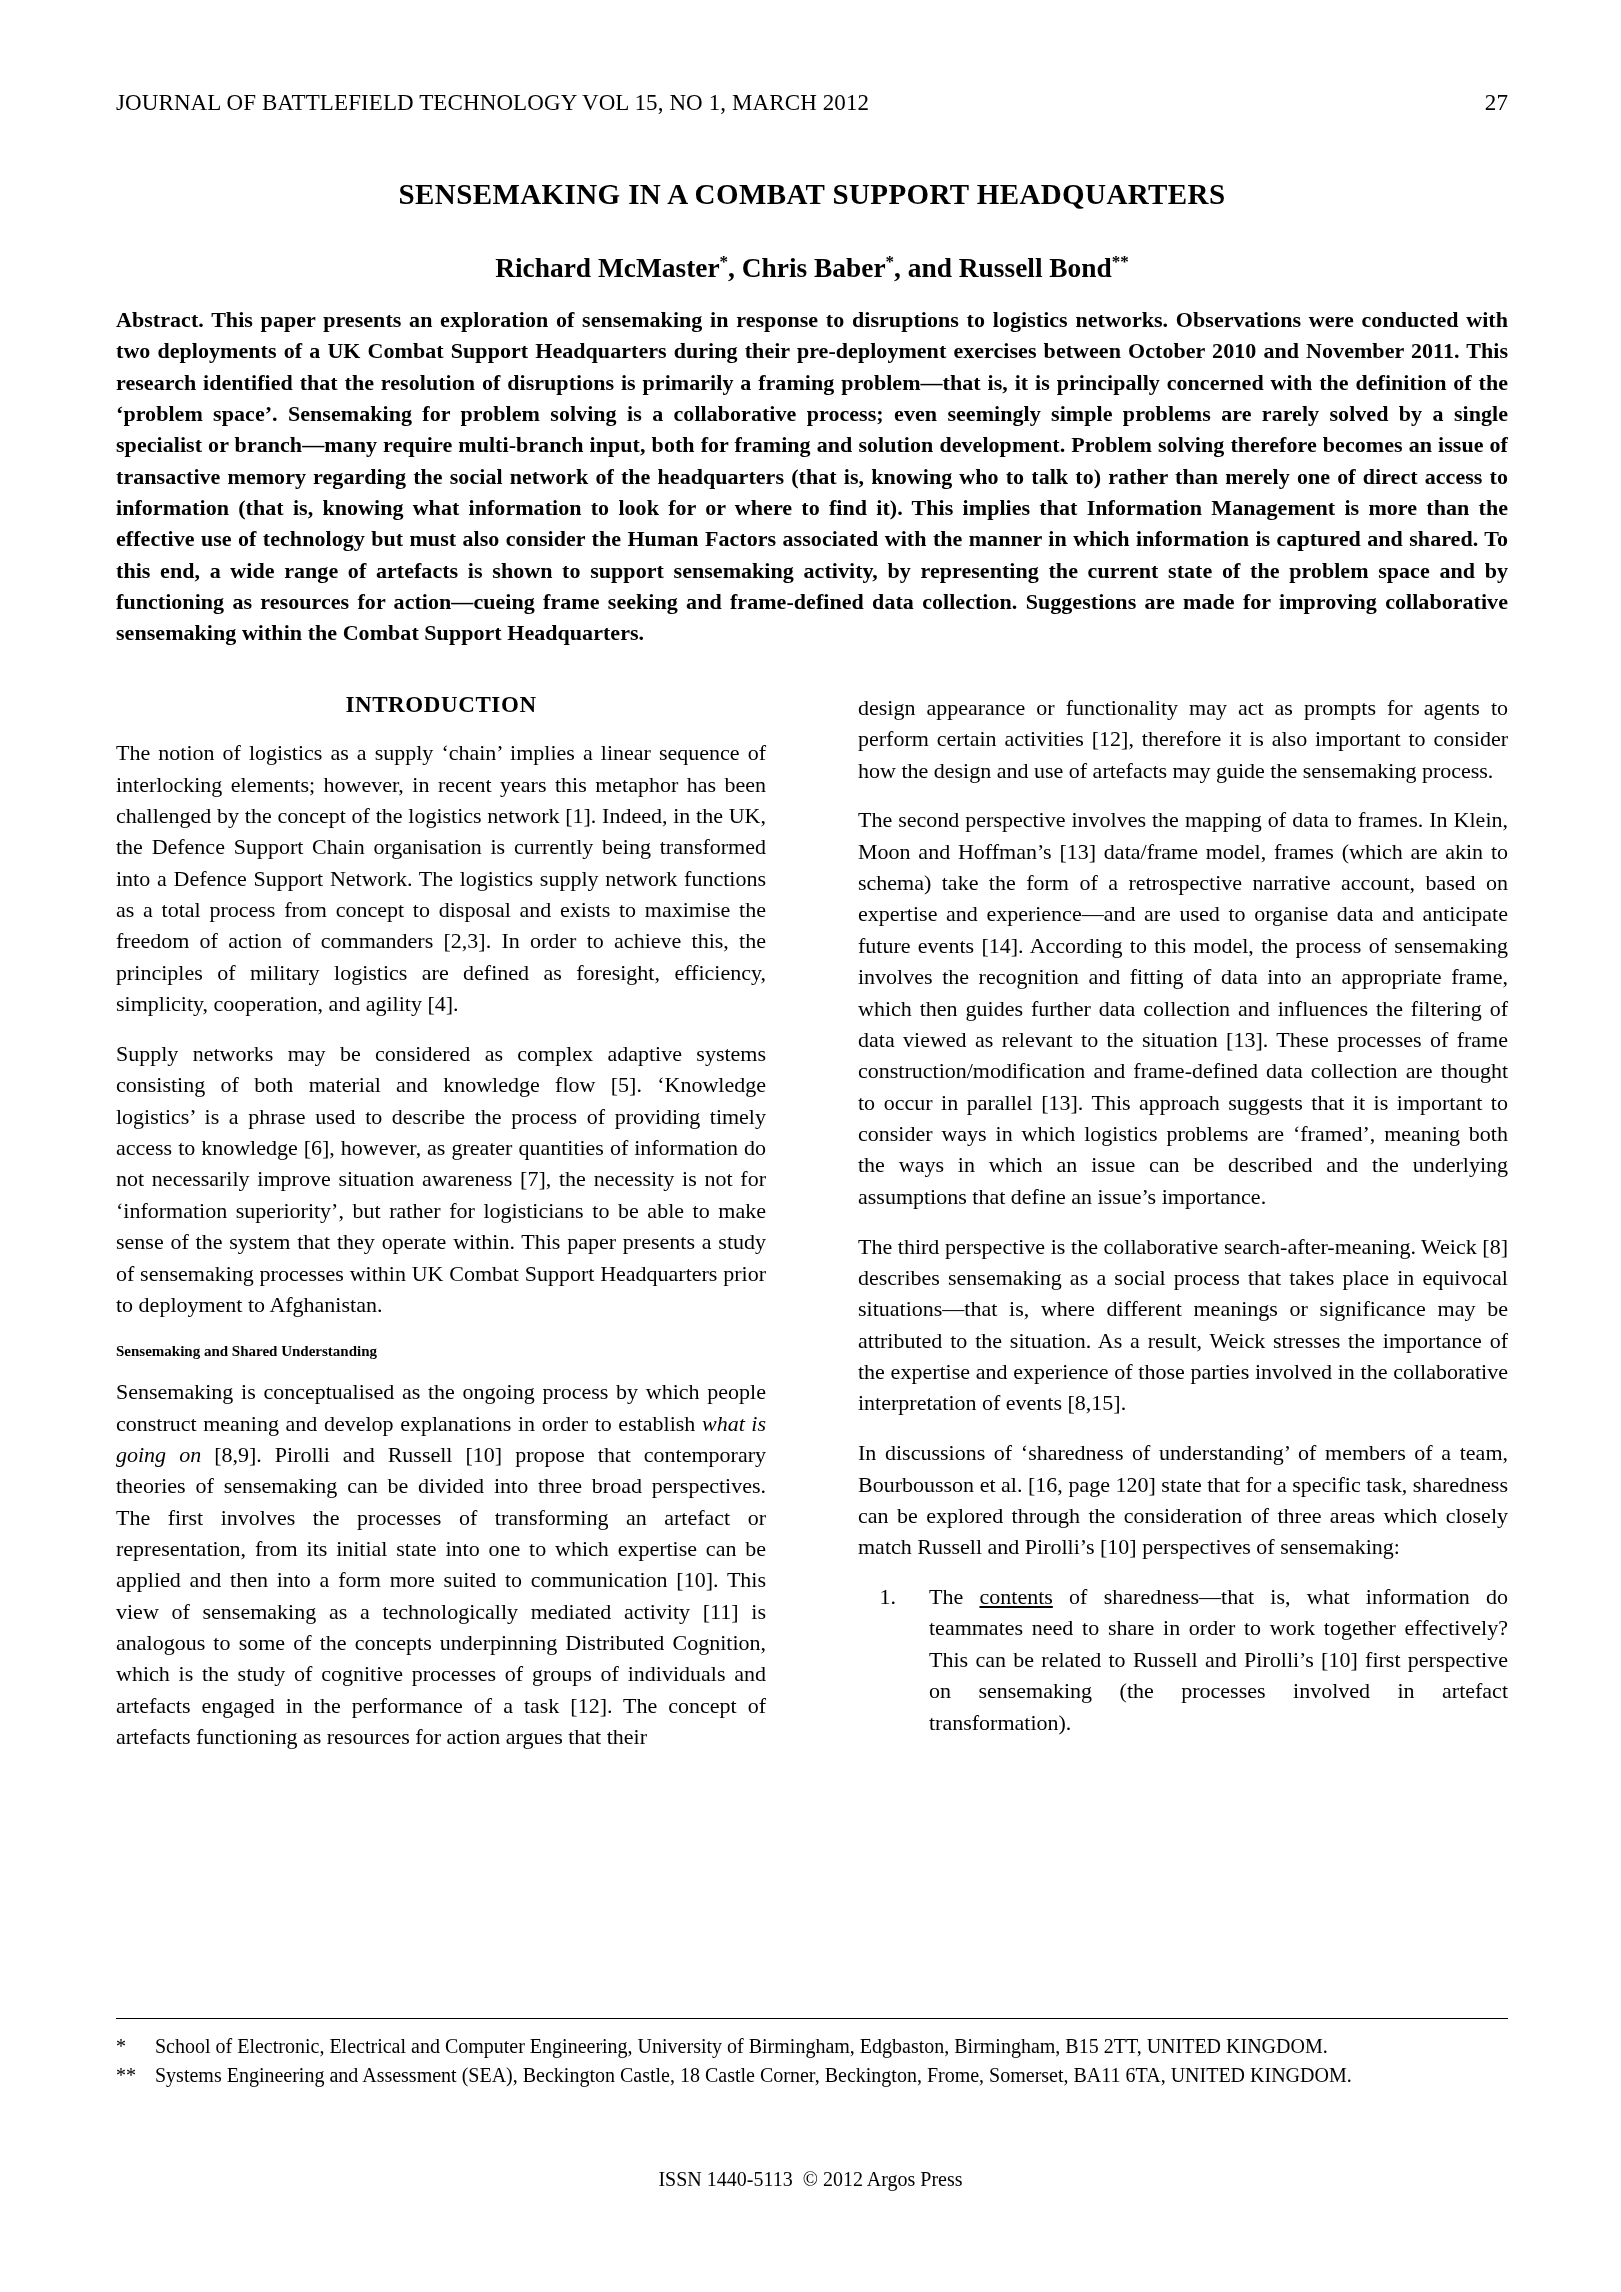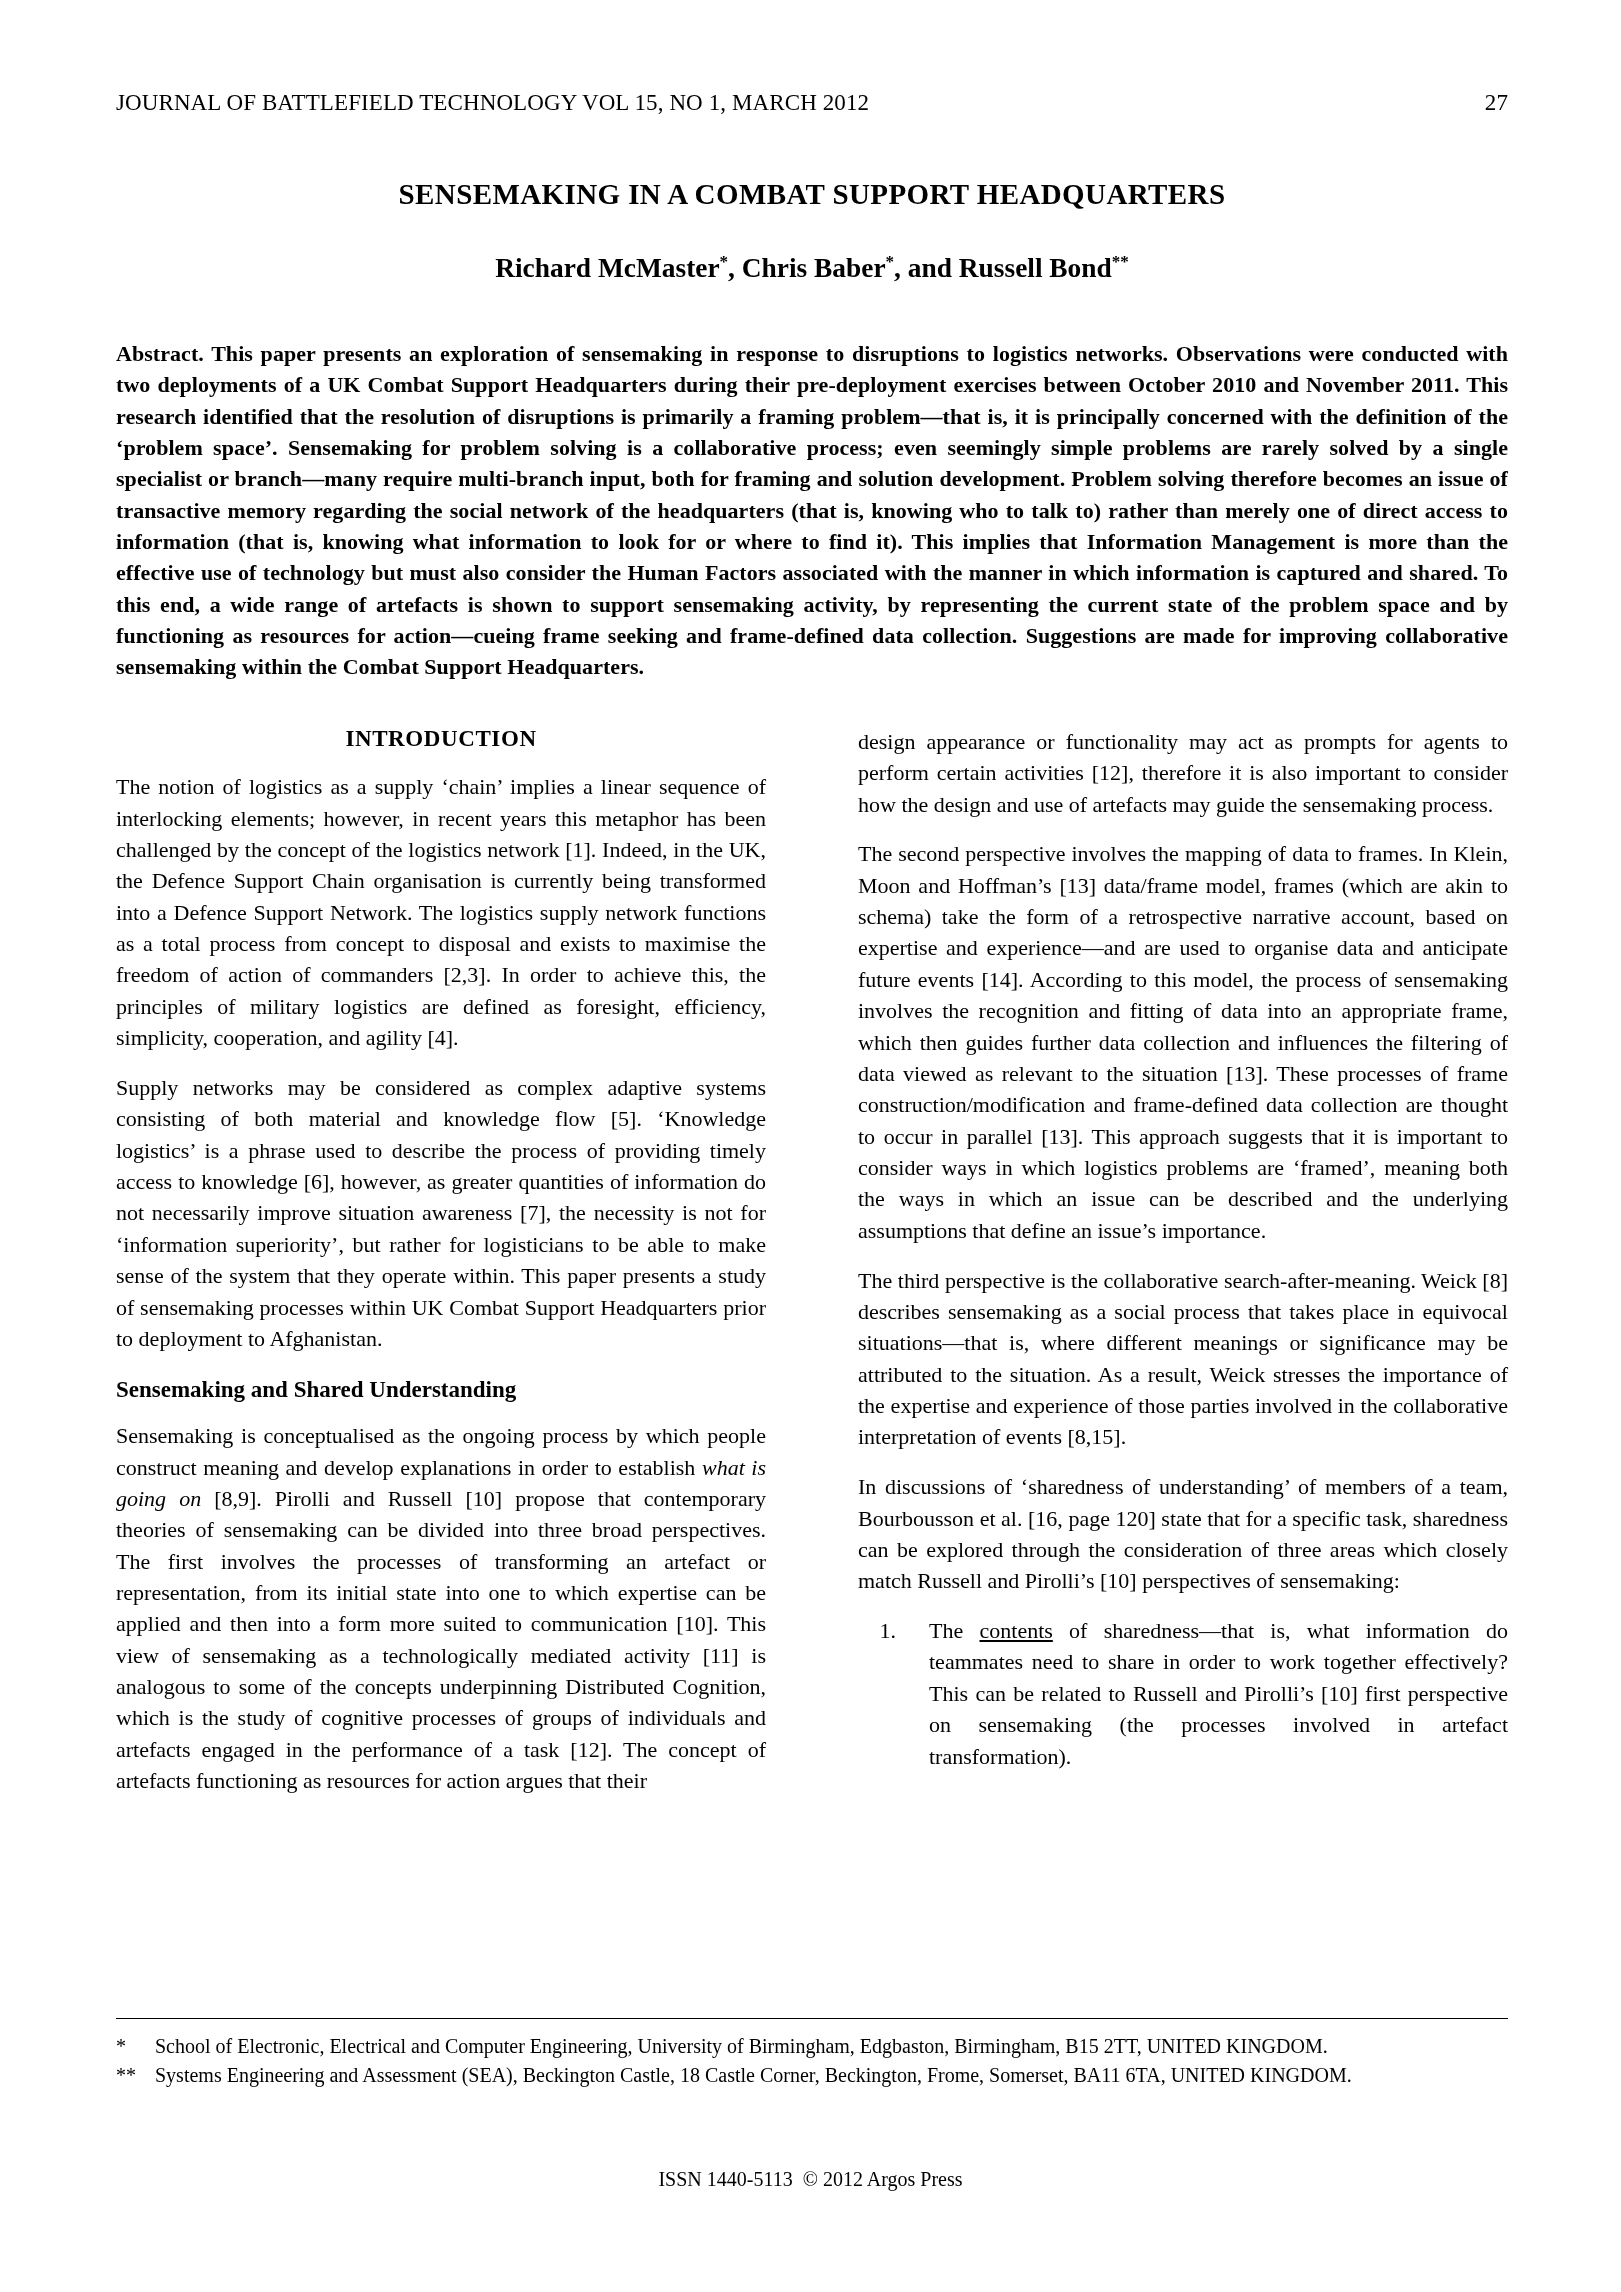--- a/index.html
+++ b/index.html
@@ -49,21 +49,21 @@
     font-size: 29px;
     font-weight: bold;
     letter-spacing: 0.4px;
     margin: 0 0 39px 0;
     line-height: 1.2;
   }
   .authors {
     text-align: center;
     font-size: 27.4px;
     font-weight: bold;
-    margin: 0 0 53px 0;
+    margin: 0 0 19px 0;
     line-height: 1.25;
   }
   .authors sup {
     font-size: 0.62em;
     vertical-align: super;
     line-height: 0;
   }
 
   
   .abstract {
@@ -88,21 +88,21 @@
   .col-left { margin-right: 92px; }
 
   h2.section-title {
     text-align: center;
     font-size: 23px;
     font-weight: bold;
     letter-spacing: 0.6px;
     margin: 0 0 19.6px 0;
   }
   h3.sub-title {
-    font-size: 23px;
+    font-size: 15px;
     font-weight: bold;
     margin: 21.6px 0 15.7px 0;
     line-height: 1.25;
   }
   p.body-text {
     font-size: 22px;
     text-align: justify;
     line-height: 1.425;
     margin: 0 0 18.6px 0;
   }

